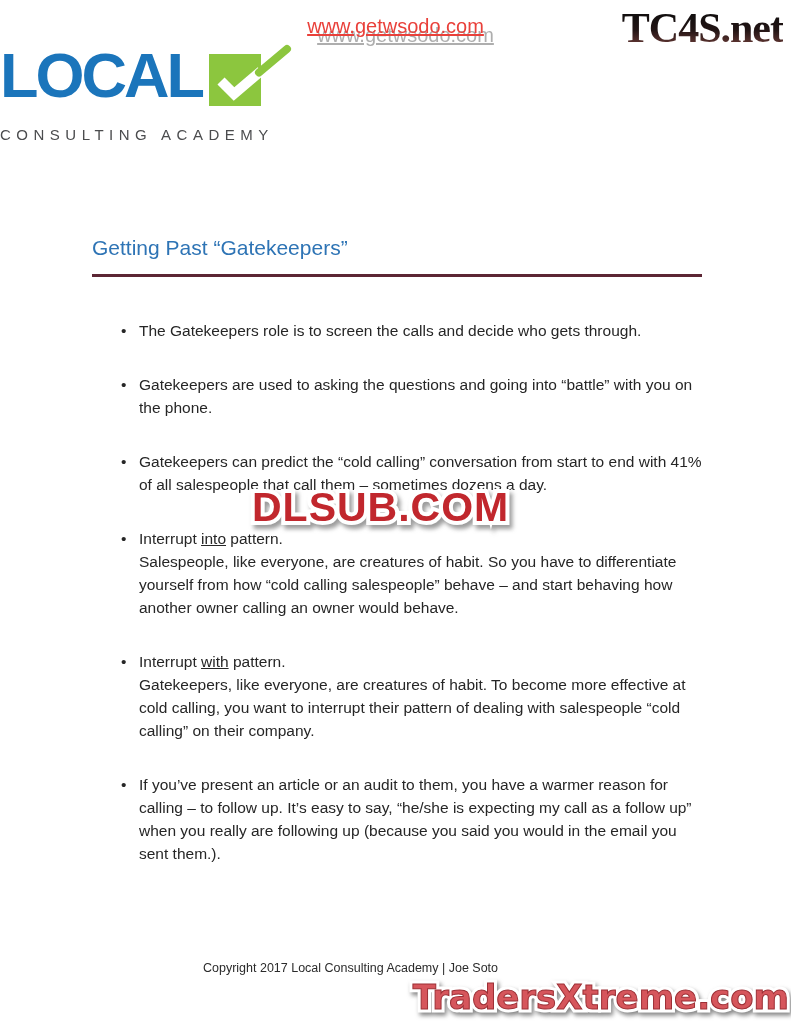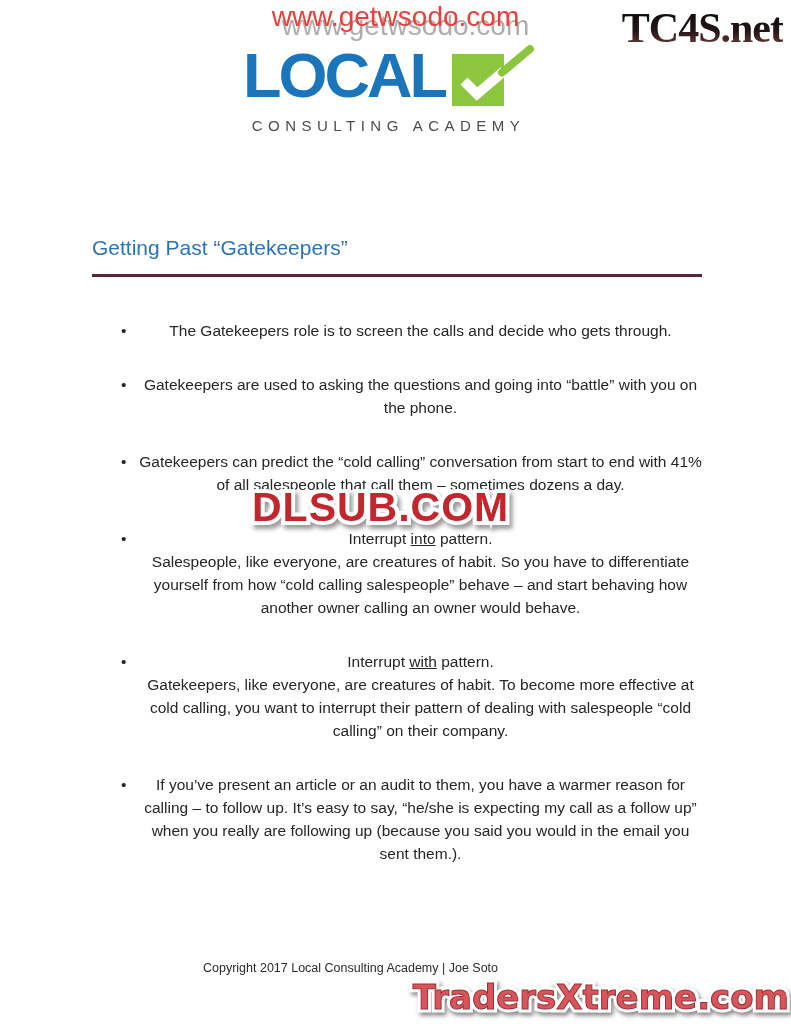--- a/index.html
+++ b/index.html
@@ -10,28 +10,29 @@
     margin: 0 auto;
     background: #ffffff;
     overflow: hidden;
     font-family: "Liberation Sans", sans-serif;
     color: #222;
   }
 
   
   .wm-getwsodo {
     position: absolute;
-    top: 1px;
+    top: 15px;
     left: 50%;
     transform: translateX(-50%);
     white-space: nowrap;
-    font-size: 28px;
+    font-size: 20px;
     color: #e9403a;
     text-shadow: 10px 9px 0 #aeaeae;
     z-index: 5;
+    text-decoration: underline;
   }
 
   
   .tc4s {
     position: absolute;
     top: 4px;
     right: 8px;
     font-size: 42px;
     font-weight: bold;
     letter-spacing: -1px;
@@ -45,34 +46,34 @@
   }
 
   
   .logo {
     position: absolute;
     top: 46px;
     left: 0;
     right: 14px;
     display: flex;
     flex-direction: column;
-    align-items: center;
+    align-items: flex-start;
     z-index: 1;
   }
   .logo-row { display: flex; align-items: flex-start; }
   .logo-word {
     color: #1b75bb;
     font-size: 63px;
     line-height: 58px;
     font-weight: bold;
     letter-spacing: -3px;
   }
   .logo-check { margin-left: 7px; margin-top: 2px; overflow: visible; }
   .logo-tagline {
-    margin-top: 7px;
+    margin-top: 16px;
     font-size: 15px;
     letter-spacing: 5.5px;
     color: #4b4c4e;
     white-space: nowrap;
   }
 
   
   .content { position: absolute; left: 92px; top: 207px; width: 610px; margin-top: 28px; }
   .doc-title { color: #2e74b5; font-size: 21px; line-height: 26px; font-weight: normal; }
   .rule { border: none; border-top: 3px solid #5c2634; margin: 13px 0 0 0; }
@@ -82,21 +83,21 @@
     margin-top: 42px;
     display: flex;
     flex-direction: column;
     gap: 31px;
     font-size: 15.5px;
     line-height: 23px;
     color: #262626;
   }
   .bullet { display: flex; }
   .bullet .dot { flex: none; width: 18px; margin-left: 29px; }
-  .bullet .btext { flex: none; width: 563px; text-align: center; }
+  .bullet .btext { flex: none; width: 563px; }
   .uword { text-decoration: underline; }
 
   
   .dlsub {
     position: absolute;
     left: 252px;
     top: 484px;
     font-family: Liberation Sans, sans-serif;
     font-weight: bold;
     font-size: 41px;

